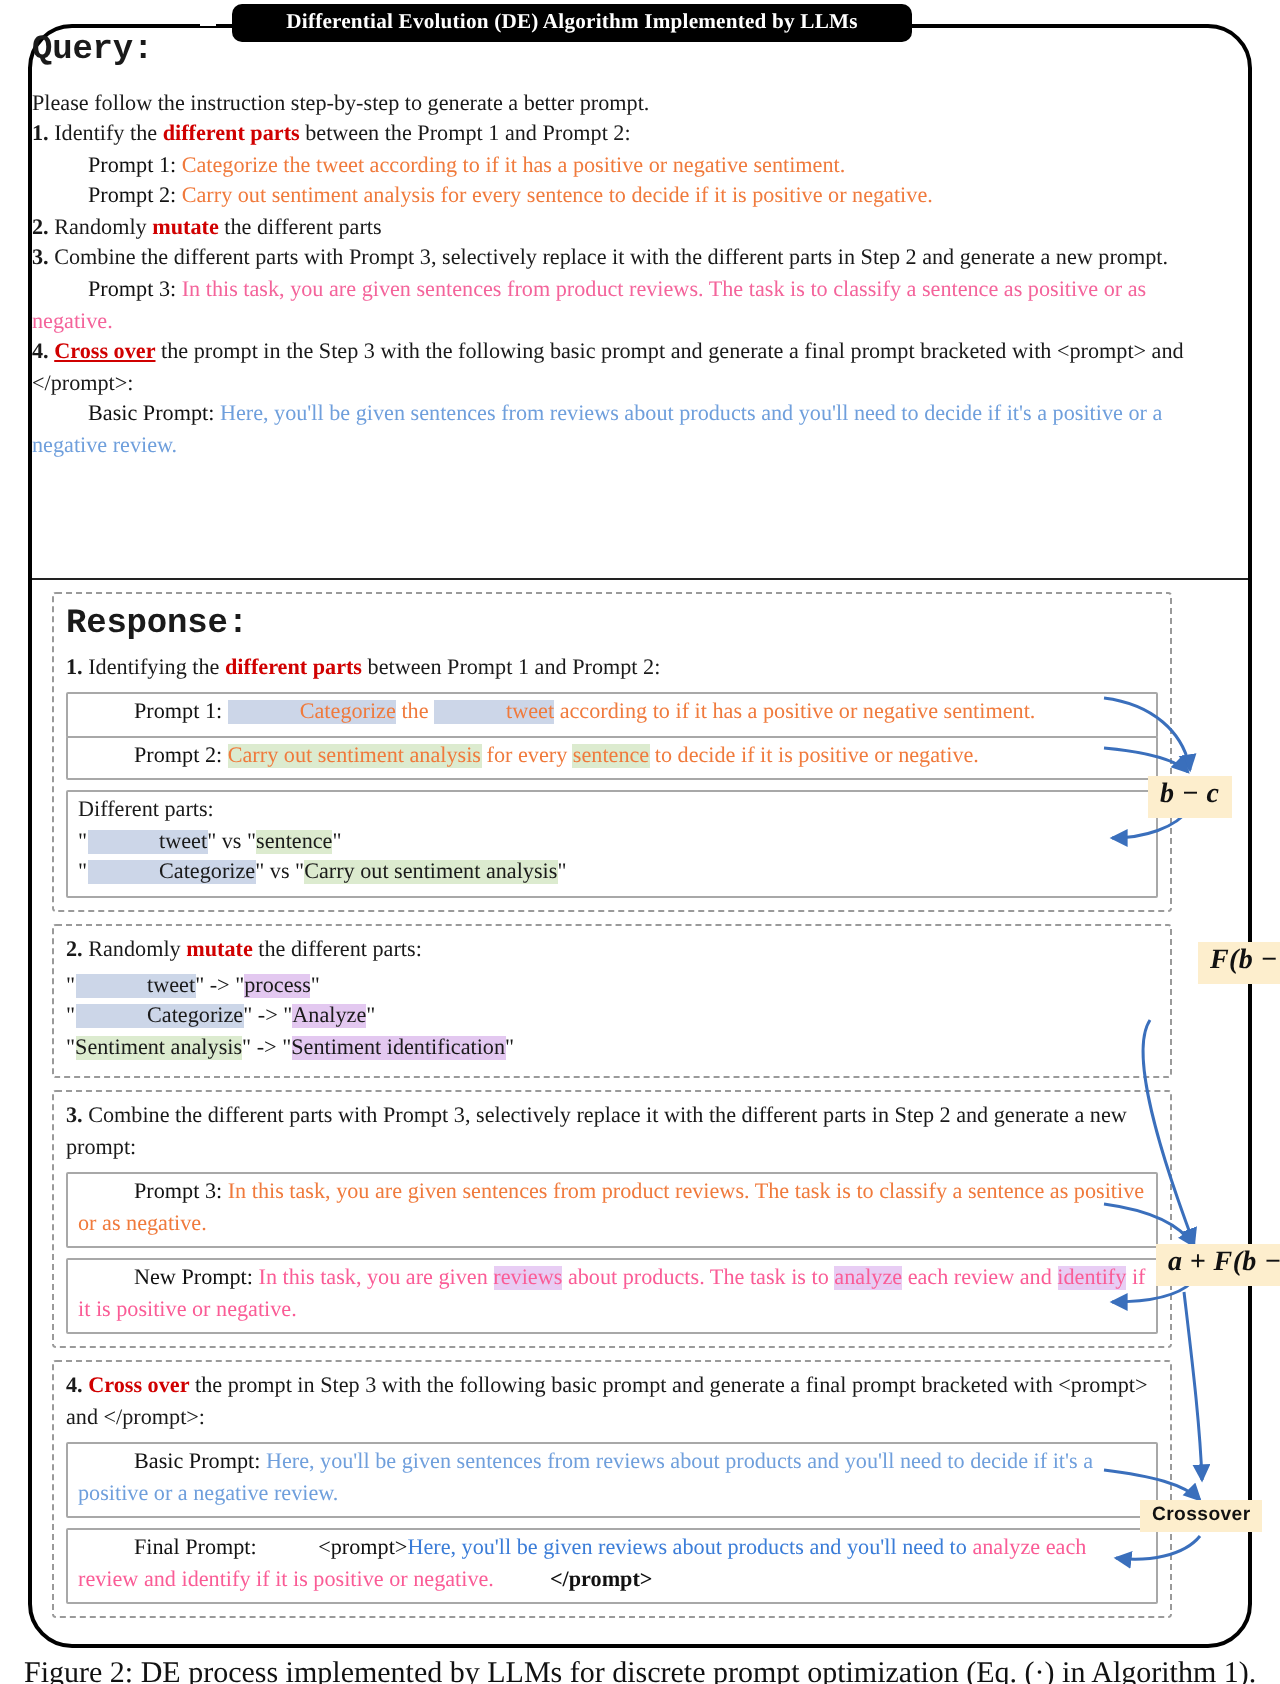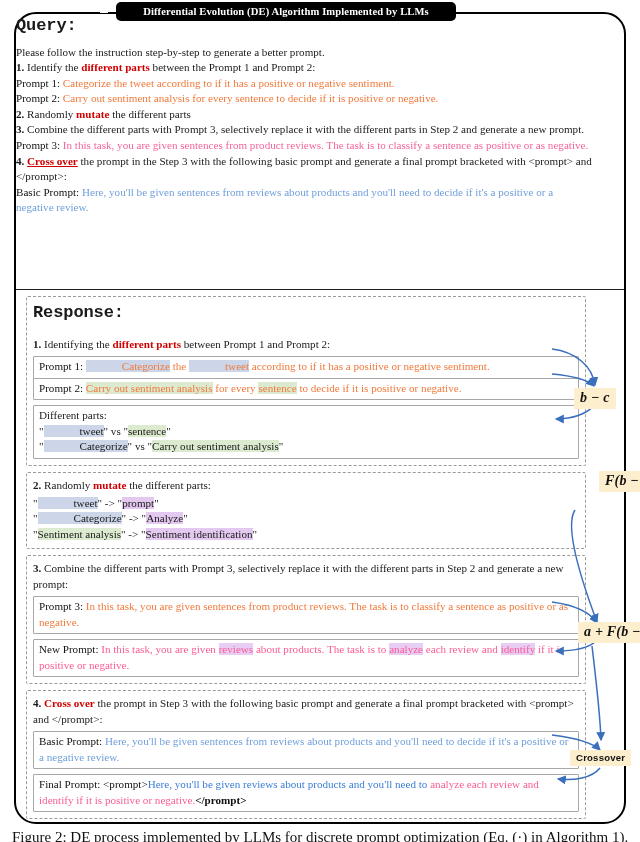--- a/index.html
+++ b/index.html
@@ -63,21 +63,21 @@
     padding:5px 6px 6px 6px;margin-bottom:6px;background:#fff;
     box-sizing:border-box;position:relative;
   }
 
   .solid-box{
     border:1px solid #a8a8a8;border-radius:1px;
     padding:2px 5px 3px 5px;margin-top:4px;background:#fff;
     box-sizing:border-box;
   }
   .solid-box.tight{margin-top:-1px;}
-  .label-b{font-weight:normal;color:#111;}
+  .label-b{font-weight:normal;color:#111;padding-left:28px;}
 
   .step-line{margin:0 0 2px 0;}
 
   
   .hl-blue{background:#ccd6e8;padding-left:36px;}
   .hl-green{background:#dcebcf;}
   .hl-purple{background:#e3c8f0;}
   .hl-purple2{background:#e8cdf4;}
 
   
@@ -144,21 +144,21 @@
   <div class="q-line">
     <span class="label-b">Basic Prompt:</span><span class="c-blue"> Here, you'll be given sentences from reviews about products and you'll need to decide if it's a positive or a negative review.</span>
   </div>
 </div>
 
 <div id="mid-divider"></div>
 
 <div id="response-block">
 
   <div class="dash-group" style="padding-top:4px;">
-    <div class="blk-head" style="margin-bottom:12px;">Response:</div>
+    <div class="blk-head" style="margin-bottom:2px;">Response:</div>
 
     <div class="step-line">
       <span class="num">1.</span><span> Identifying the </span><span class="kw-red">different parts</span><span> between Prompt 1 and Prompt 2:</span>
     </div>
 
     <div class="solid-box">
       <span class="label-b">Prompt 1:</span>
       <span class="c-orange hl-blue">Categorize</span><span class="c-orange"> the </span><span class="c-orange hl-blue">tweet</span><span class="c-orange"> according to if it has a positive or negative sentiment.</span>
     </div>
 
@@ -171,21 +171,21 @@
       <div>Different parts:</div>
       <div><span>"</span><span class="hl-blue">tweet</span><span>" vs "</span><span class="hl-green">sentence</span><span>"</span></div>
       <div><span>"</span><span class="hl-blue">Categorize</span><span>" vs "</span><span class="hl-green">Carry out sentiment analysis</span><span>"</span></div>
     </div>
   </div>
 
   <div class="dash-group">
     <div class="step-line">
       <span class="num">2.</span><span> Randomly </span><span class="kw-red">mutate</span><span> the different parts:</span>
     </div>
-    <div><span>"</span><span class="hl-blue">tweet</span><span>" -&gt; "</span><span class="hl-purple">prompt</span><span>"</span></div>
+    <div><span>"</span><span class="hl-blue">tweet</span><span>" -&gt; "</span><span class="hl-purple">process</span><span>"</span></div>
     <div><span>"</span><span class="hl-blue">Categorize</span><span>" -&gt; "</span><span class="hl-purple">Analyze</span><span>"</span></div>
     <div><span>"</span><span class="hl-green">Sentiment analysis</span><span>" -&gt; "</span><span class="hl-purple">Sentiment identification</span><span>"</span></div>
   </div>
 
   <div class="dash-group">
     <div class="step-line">
       <span class="num">3.</span><span> Combine the different parts with Prompt 3, selectively replace it with the different parts in Step 2 and generate a new prompt:</span>
     </div>
     <div class="solid-box">
       <span class="label-b">Prompt 3:</span><span class="c-orange"> In this task, you are given sentences from product reviews. The task is to classify a sentence as  positive or as negative.</span>

